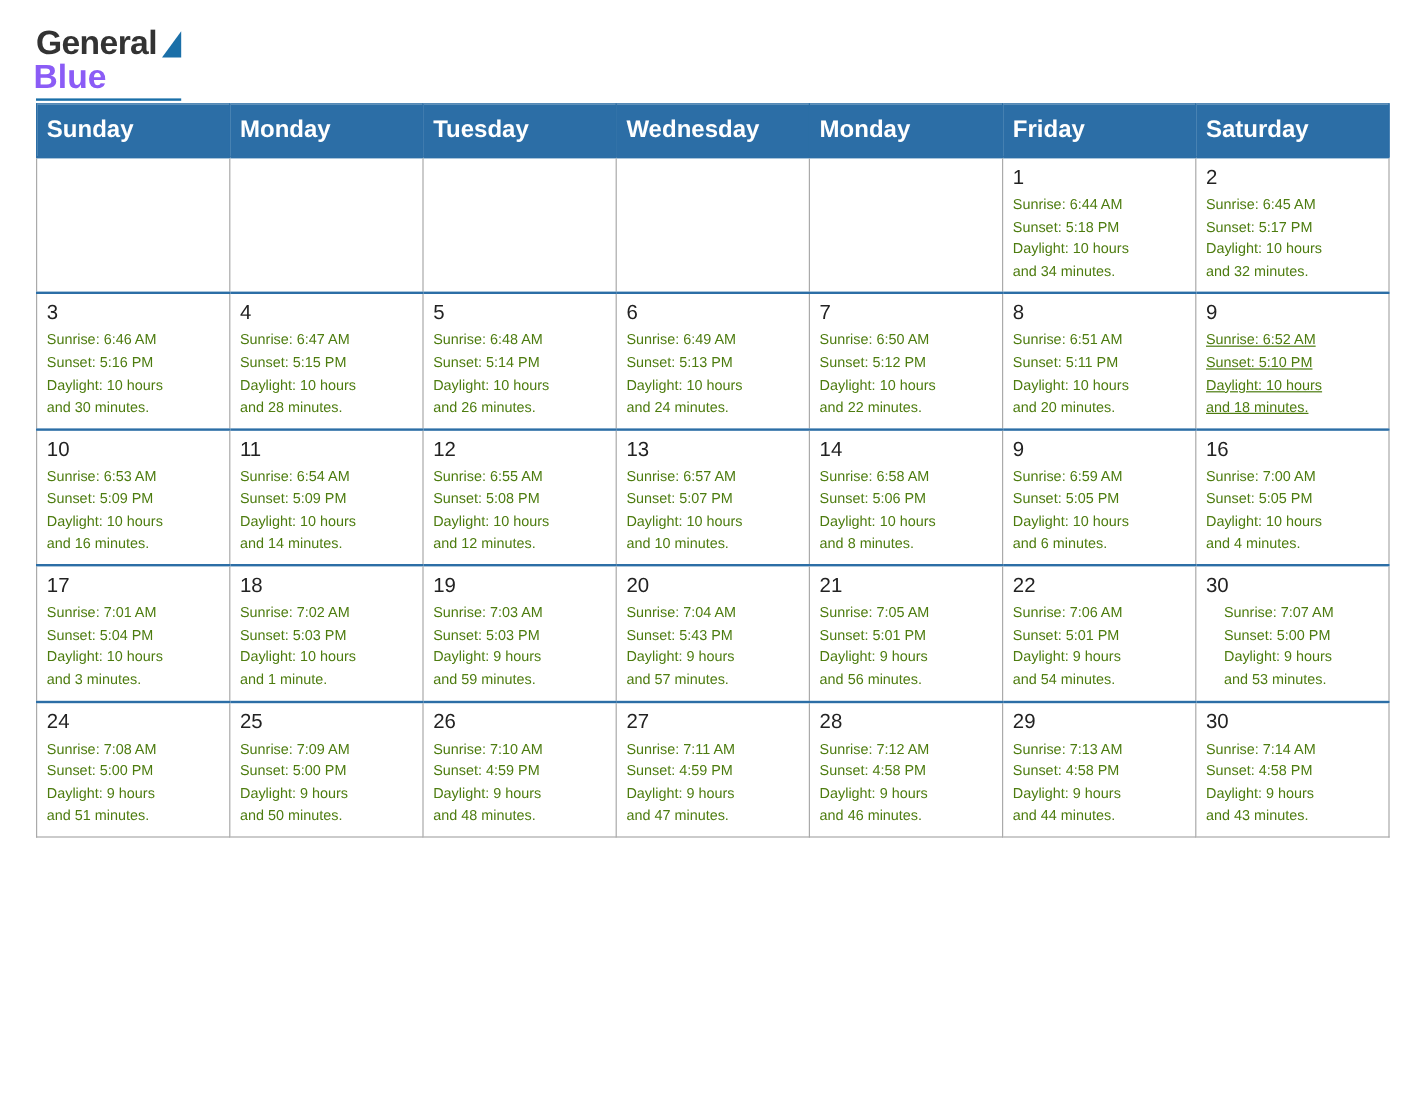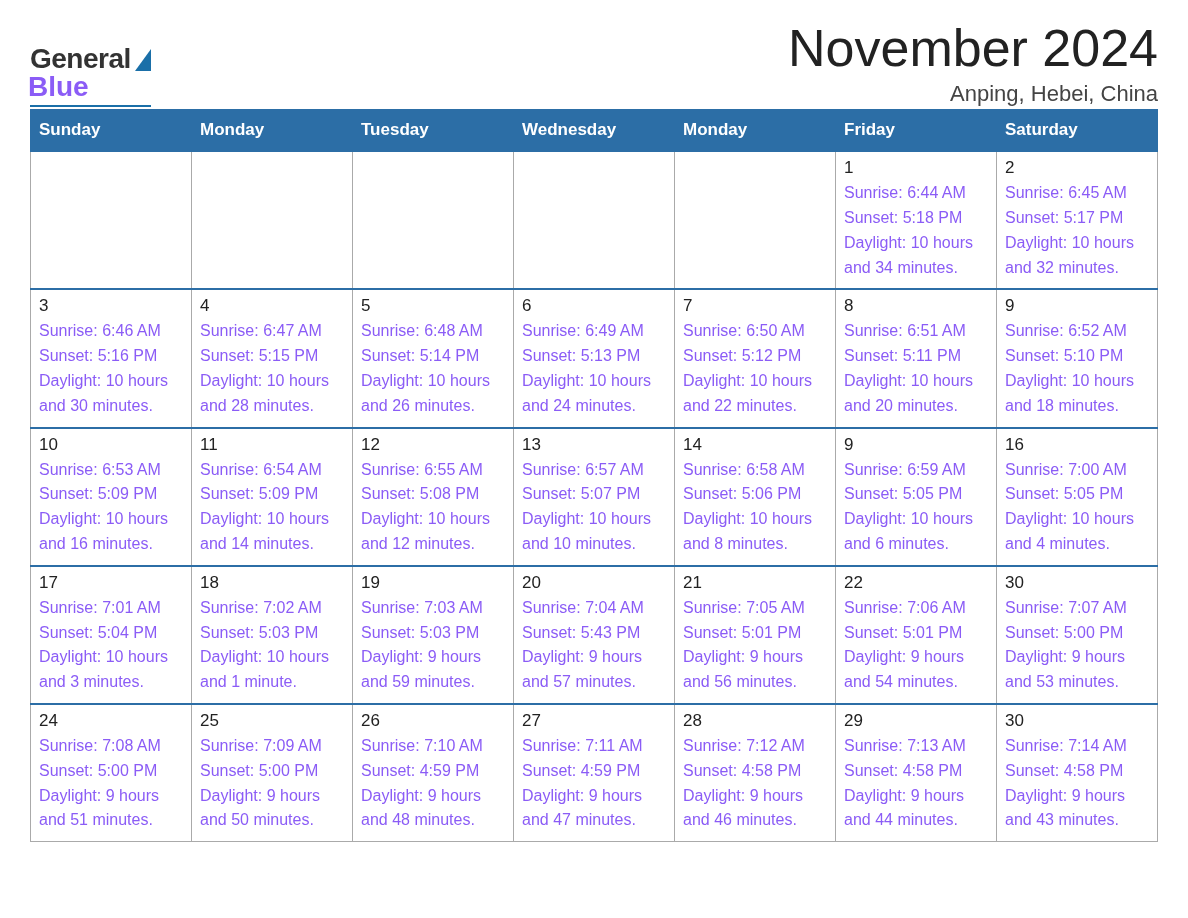--- a/index.html
+++ b/index.html
@@ -66,21 +66,21 @@
       margin-top: 4px;
     }
     .calendar {
       width: 100%;
       border-collapse: collapse;
       border: 1px solid #999;
     }
     .calendar th {
       background: #2c6ea6;
       color: #fff;
-      font-size: 17px;
+      font-size: 20px;
       font-weight: 600;
       padding: 10px 8px;
       text-align: left;
       border: 1px solid #2c6ea6;
     }
     .calendar td {
       width: 14.28%;
       vertical-align: top;
       padding: 6px 8px 8px 8px;
       border: 1px solid #aaa;
@@ -90,23 +90,23 @@
       height: 110px;
     }
     .day-number {
       font-size: 17px;
       font-weight: 400;
       color: #222;
       margin-bottom: 3px;
       display: block;
     }
     .day-info {
-      font-size: 16px;
+      font-size: 12px;
       line-height: 1.55;
-      color: #8b5cf6;
+      color: #4d7c0f;
     }
     .empty-cell {
       background: #fff;
     }
     tr.week-row td {
       border-top: 2px solid #2c6ea6;
     }
   </style>
 </head>
 <body>
@@ -115,24 +115,20 @@
   <div class="logo">
     <div class="logo-top">
       <span class="logo-general">General</span>
       <div class="logo-triangle"></div>
     </div>
     <div style="display:flex; align-items:center; margin-top:-4px;">
       <span class="logo-blue">Blue</span>
     </div>
     <div class="logo-underline"></div>
   </div>
-  <div class="title-block">
-    <div class="month-title">November 2024</div>
-    <div class="location">Anping, Hebei, China</div>
-  </div>
 </div>
 
 <table class="calendar">
   <thead>
     <tr>
     <th>Sunday</th>
         <th>Monday</th>
         <th>Tuesday</th>
         <th>Wednesday</th>
         <th>Monday</th>
@@ -200,21 +196,21 @@
         </td>
         <td>
           <span class="day-number">8</span>
           <div class="day-info" style="white-space: pre-line;">Sunrise: 6:51 AM
 Sunset: 5:11 PM
 Daylight: 10 hours
 and 20 minutes.</div>
         </td>
         <td>
           <span class="day-number">9</span>
-          <div class="day-info" style="white-space: pre-line;">Sunrise: 6:52 AM
+          <div class="day-info" style="white-space: pre-line; text-decoration: underline;">Sunrise: 6:52 AM
 Sunset: 5:10 PM
 Daylight: 10 hours
 and 18 minutes.</div>
         </td>
       </tr>
       <tr class="week-row">
         <td>
           <span class="day-number">10</span>
           <div class="day-info" style="white-space: pre-line;">Sunrise: 6:53 AM
 Sunset: 5:09 PM
@@ -302,21 +298,21 @@
         </td>
         <td>
           <span class="day-number">22</span>
           <div class="day-info" style="white-space: pre-line;">Sunrise: 7:06 AM
 Sunset: 5:01 PM
 Daylight: 9 hours
 and 54 minutes.</div>
         </td>
         <td>
           <span class="day-number">30</span>
-          <div class="day-info" style="white-space: pre-line;">Sunrise: 7:07 AM
+          <div class="day-info" style="white-space: pre-line; margin-left: 15px;">Sunrise: 7:07 AM
 Sunset: 5:00 PM
 Daylight: 9 hours
 and 53 minutes.</div>
         </td>
       </tr>
       <tr class="week-row">
         <td>
           <span class="day-number">24</span>
           <div class="day-info" style="white-space: pre-line;">Sunrise: 7:08 AM
 Sunset: 5:00 PM

